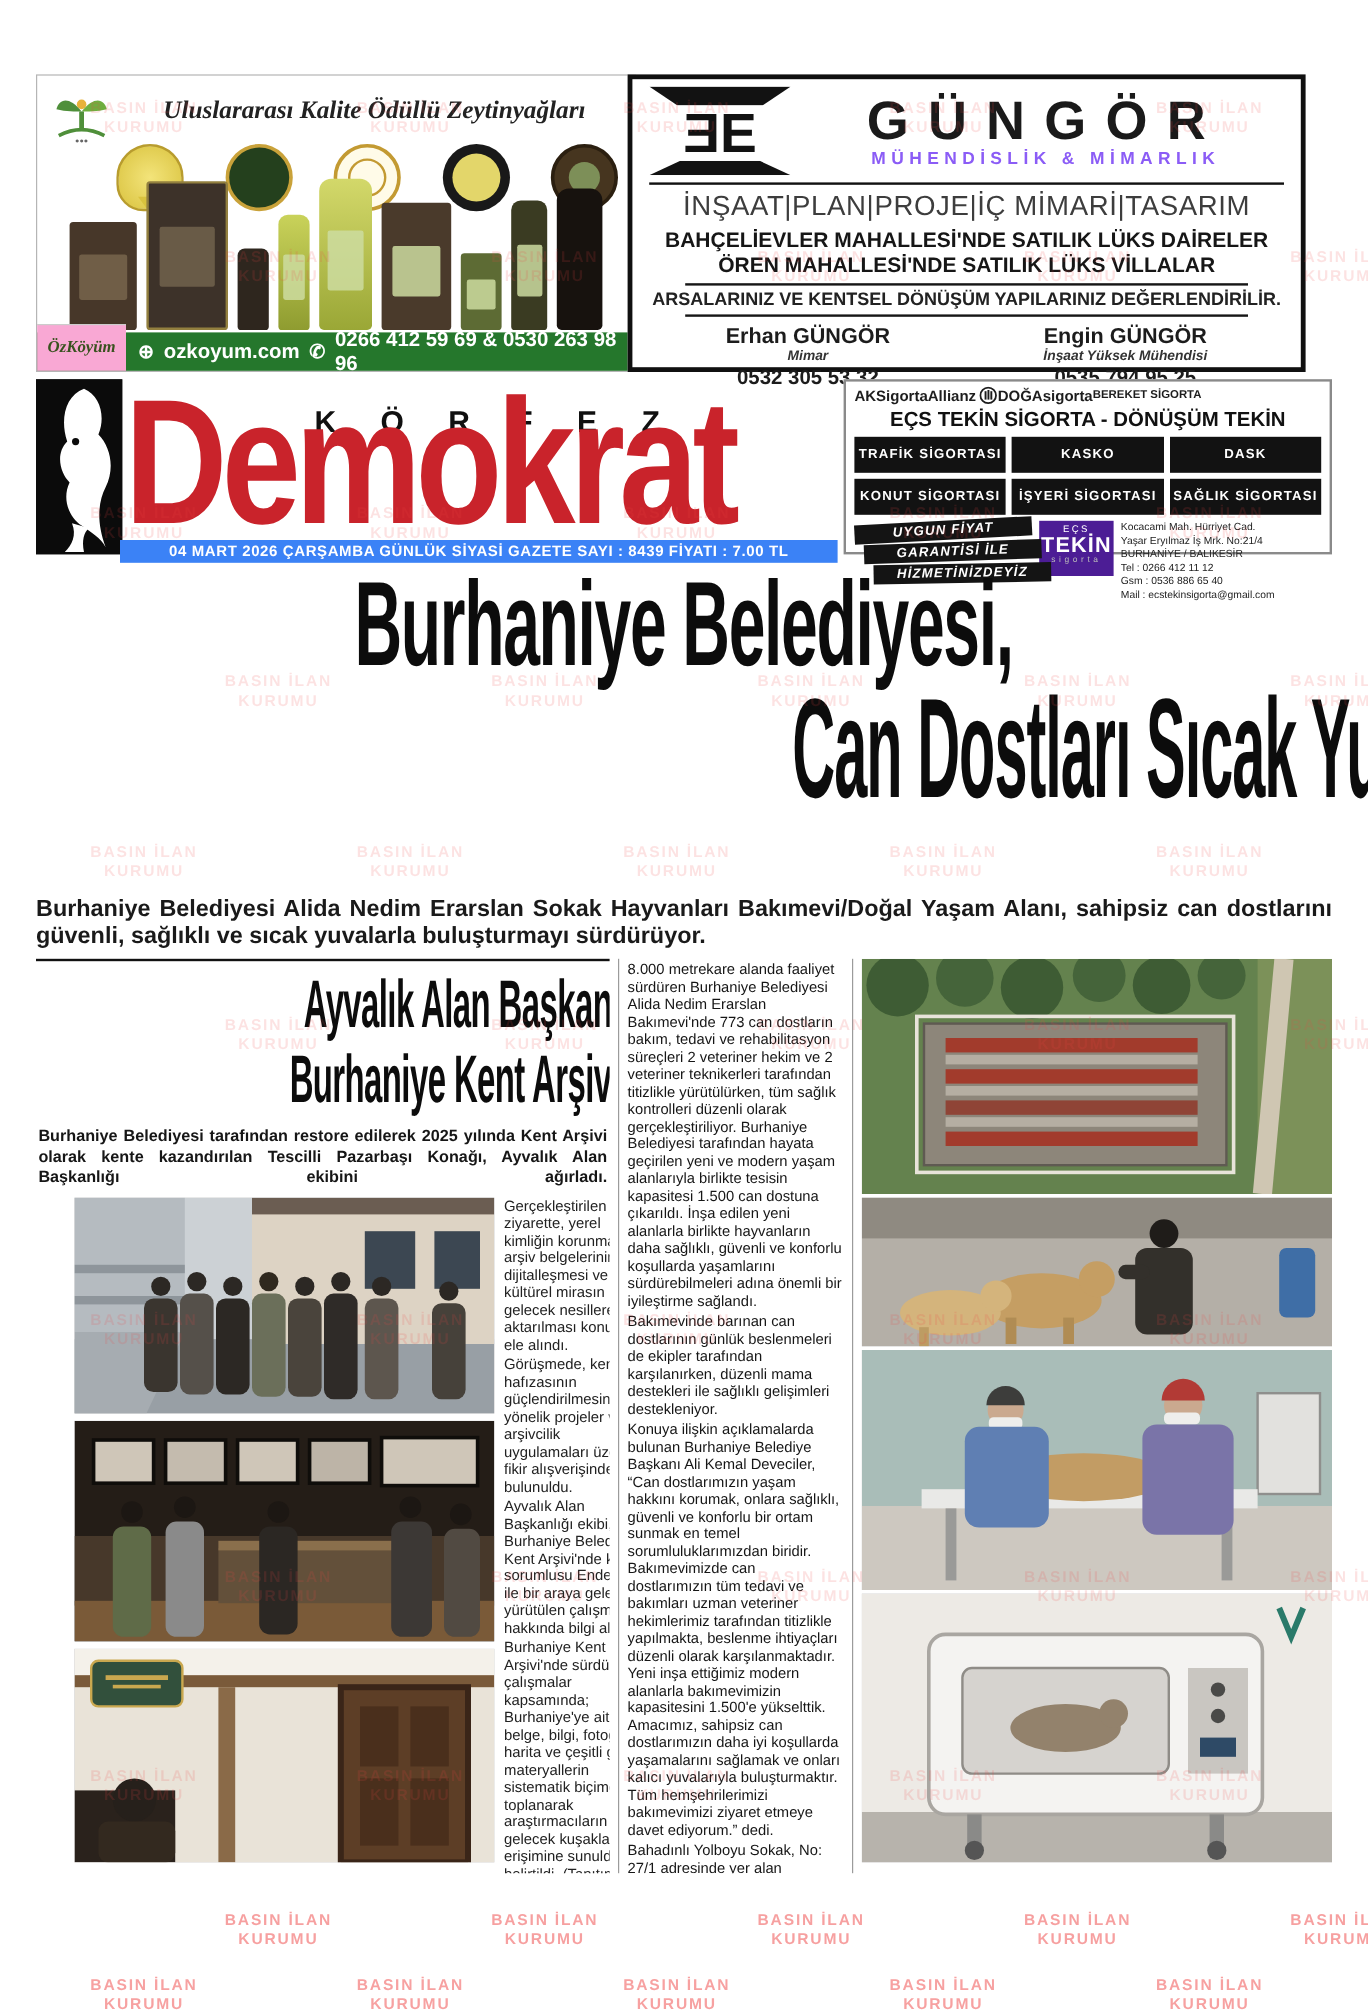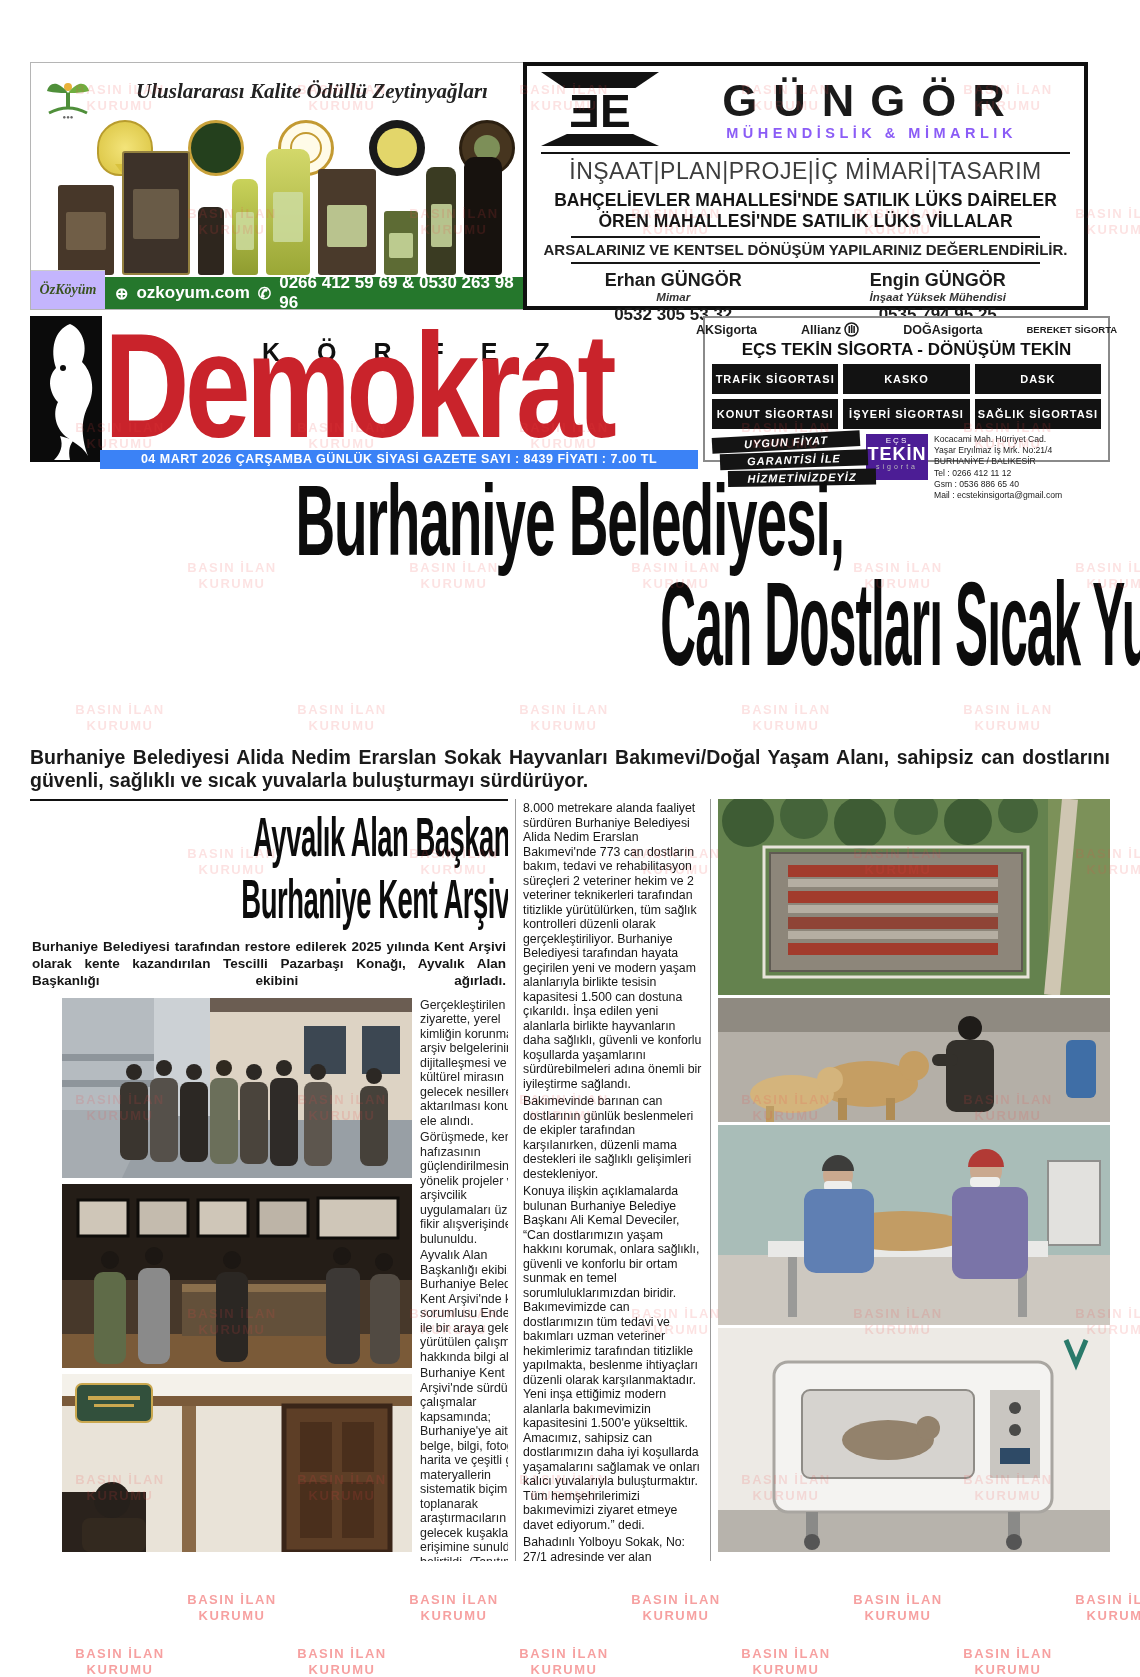--- a/index.html
+++ b/index.html
@@ -26,21 +26,21 @@
   .bdg4{background:#191919;}
   .bdg4::after{content:"";position:absolute;inset:8px;background:#e3d66a;border-radius:50%;}
   .bdg5{background:#46351f;border:3px solid #2b1f10;}
   .bdg5::after{content:"";position:absolute;inset:12px;background:#7d8f58;border-radius:50%;}
   .products{position:absolute;left:6px;right:6px;bottom:34px;height:132px;display:flex;align-items:flex-end;justify-content:center;gap:8px;}
   .bt{position:relative;border-radius:3px;}
   .bt .lbl{position:absolute;left:15%;right:15%;top:34%;height:40%;background:rgba(205,220,160,.85);border-radius:2px;}
   .bt .lbl-d{position:absolute;left:14%;right:14%;top:30%;height:42%;background:rgba(190,170,130,.35);border-radius:2px;}
   .olive-bar{position:absolute;left:0;right:0;bottom:0;height:32px;background:#25772c;display:flex;align-items:center;
       gap:8px;padding-left:84px;color:#fff;font-weight:700;font-size:17px;}
-  .olive-brand{position:absolute;left:0;bottom:0;width:74px;height:38px;background:#c4b5fd;border-top:1px solid #ccc;
+  .olive-brand{position:absolute;left:0;bottom:0;width:74px;height:38px;background:#f9a8d4;border-top:1px solid #ccc;
       display:flex;align-items:center;justify-content:center;font:italic 700 14px "Liberation Serif",serif;color:#39521f;}
   .glyph{font-size:16px;}
   
   .ad-gungor{left:523px;top:62px;width:565px;height:248px;border:4px solid #101010;padding:6px 14px;}
   .g-head{display:flex;align-items:center;gap:14px;}
   .g-logo{width:118px;text-align:center;}
   .g-roof{height:16px;background:#121212;clip-path:polygon(0 0,100% 0,80% 100%,20% 100%);}
   .g-letters{font-weight:900;font-size:46px;line-height:1.0;letter-spacing:0;color:#121212;}
   .g-base{height:12px;background:#121212;clip-path:polygon(22% 0,78% 0,100% 100%,0 100%);}
   .g-name-wrap{flex:1;text-align:center;}
@@ -60,21 +60,21 @@
   
   .portrait{position:absolute;left:30px;top:316px;width:72px;height:146px;background:#0b0b0b;overflow:hidden;}
   .korfez{position:absolute;left:262px;top:338px;font-size:25px;font-weight:700;letter-spacing:37px;color:#101010;}
   .demokrat{position:absolute;left:104px;top:312px;line-height:1;z-index:2;}
   .demokrat .cond{display:inline-block;white-space:nowrap;font-size:148px;font-weight:800;letter-spacing:-6px;
       color:#c9232b;transform:scale(.8,1);transform-origin:left top;}
   .dateline{position:absolute;left:100px;top:450px;width:598px;height:19px;background:#3b82f6;color:#fff;
       font-size:12.5px;font-weight:700;text-align:center;line-height:19px;letter-spacing:.5px;}
   
   .ad-ecs{left:703px;top:316px;width:407px;height:146px;border:2px solid #8a8a8a;padding:4px 7px;font-size:12px;}
-  .ecs-brands{display:flex;justify-content:center;align-items:center;gap:44px;}
+  .ecs-brands{display:flex;justify-content:flex-start;align-items:center;}
   .ecs-brand{font-weight:800;font-size:12.5px;color:#1d1d1d;display:flex;align-items:center;gap:3px;white-space:nowrap;}
   .ecs-brand.small{font-size:9.5px;line-height:1.05;text-align:center;}
   .ecs-title{text-align:center;font-size:17px;font-weight:800;color:#111;margin:3px 0 4px 0;}
   .ecs-grid{display:grid;grid-template-columns:1fr 1fr 1fr;gap:5px;}
   .ecs-cell{background:#121212;color:#fff;text-align:center;font-weight:700;font-size:11px;line-height:1.1;
       padding:3px 2px;min-height:24px;display:flex;align-items:center;justify-content:center;letter-spacing:1px;}
   .ecs-bottom{display:flex;margin-top:5px;gap:6px;align-items:flex-start;}
   .ecs-ribbons{width:148px;}
   .ecs-ribbon{background:#141414;color:#fff;font:italic 800 11px "Liberation Sans",sans-serif;text-align:center;
       padding:2px 4px;transform:rotate(-3deg);letter-spacing:1px;margin-bottom:2px;}

